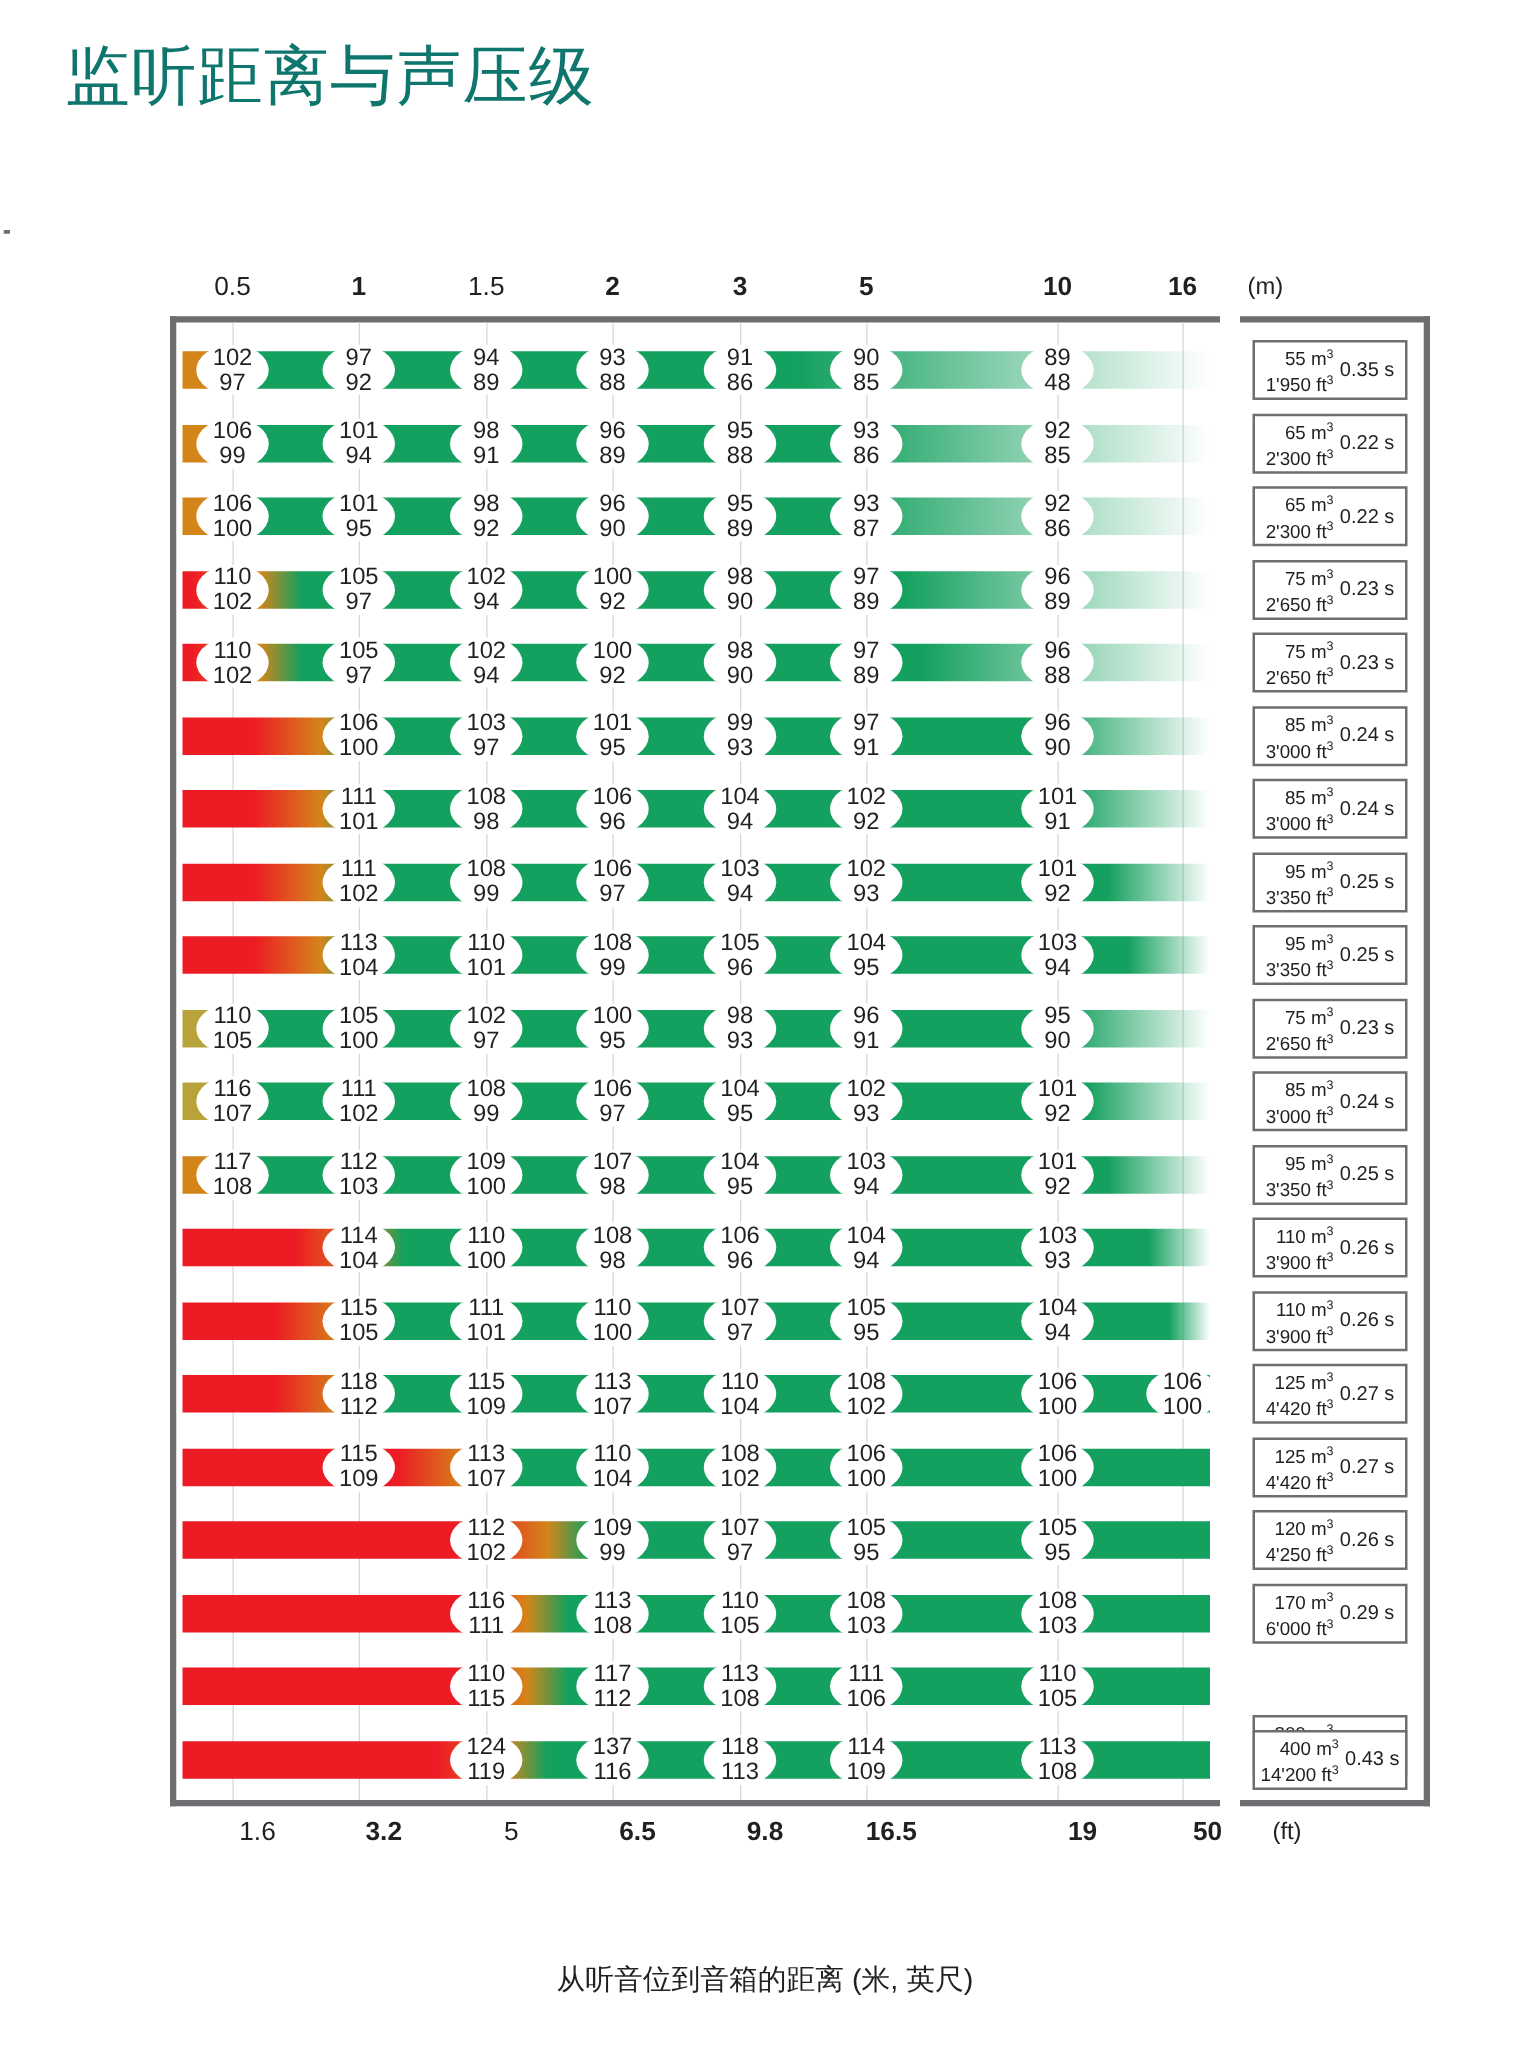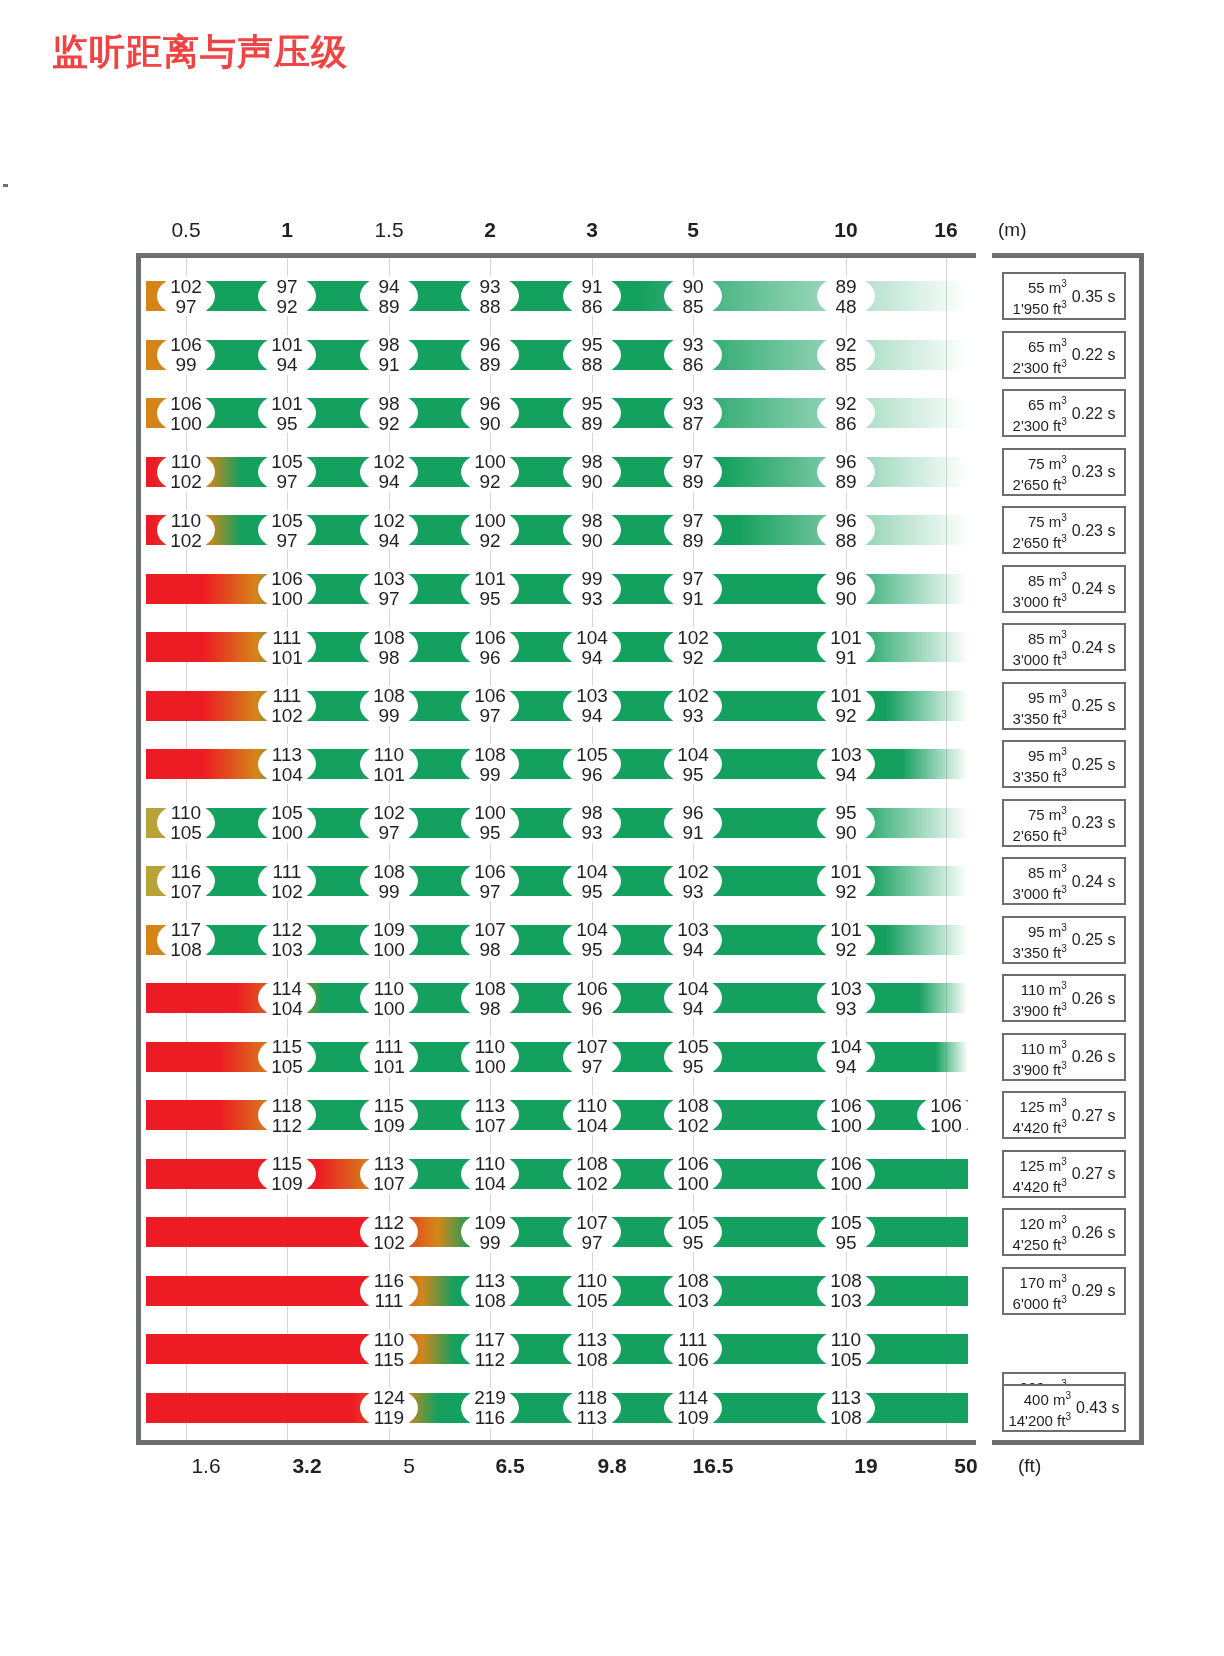--- a/index.html
+++ b/index.html
@@ -8,22 +8,22 @@
     background: #ffffff;
     font-family: "Liberation Sans", "DejaVu Sans", sans-serif;
     color: #231f20;
     overflow: hidden;
   }
   #page { position: relative; width: 1224px; height: 1656px; }
 
   
   #title {
     position: absolute; left: 52px; top: 30px;
-    font-size: 36px; font-weight: 700; letter-spacing: 1px;
-    color: #ef4444; line-height: 1.2; white-space: nowrap;
+    font-size: 52px; font-weight: 400; letter-spacing: 1px;
+    color: #0f766e; line-height: 1.2; white-space: nowrap;
   }
   #artifact-dot {
     position: absolute; left: 3px; top: 184px;
     width: 5px; height: 3px; background: #6d6e71;
   }
 
   
   #chart-frame {
     position: absolute; left: 136px; top: 253px;
     width: 840px; height: 1192px;
@@ -675,21 +675,21 @@
           <span class="lo">105</span>
         </div>
       </div>
       <div class="row" style="top: 1129.5px;">
         <div class="bar" style="width: 822px; background: linear-gradient(to right, rgb(237, 28, 36) 0%, rgb(237, 28, 36) 25%, rgb(212, 133, 26) 31.5%, rgb(20, 160, 94) 35.5%, rgb(20, 160, 94) 100%, rgba(20, 160, 94, 0) 100%); left: 0px;"></div>
         <div class="cap" style="left: 243px;">
           <span class="hi">124</span>
           <span class="lo">119</span>
         </div>
         <div class="cap" style="left: 344px;">
-          <span class="hi">219</span>
+          <span class="hi">137</span>
           <span class="lo">116</span>
         </div>
         <div class="cap" style="left: 446px;">
           <span class="hi">118</span>
           <span class="lo">113</span>
         </div>
         <div class="cap" style="left: 547px;">
           <span class="hi">114</span>
           <span class="lo">109</span>
         </div>
@@ -705,20 +705,21 @@
       <div class="axis-tick bold" style="left: 287px;">3.2</div>
       <div class="axis-tick" style="left: 389px;">5</div>
       <div class="axis-tick bold" style="left: 490px;">6.5</div>
       <div class="axis-tick bold" style="left: 592px;">9.8</div>
       <div class="axis-tick bold" style="left: 693px;">16.5</div>
       <div class="axis-tick bold" style="left: 846px;">19</div>
       <div class="axis-tick bold" style="left: 946px;">50</div>
       <div class="axis-unit" style="left: 998px;">(ft)</div>
     </div>
 
+  <div id="caption">从听音位到音箱的距离 (米, 英尺)</div>
 
 <div class="infobox" style="top: 272px;">
       <div class="vols">
         <div>55 m<sup>3</sup></div>
         <div>1'950 ft<sup>3</sup></div>
       </div>
       <div class="rt">0.35 s</div>
     </div>
     <div class="infobox" style="top: 330.5px;">
       <div class="vols">

